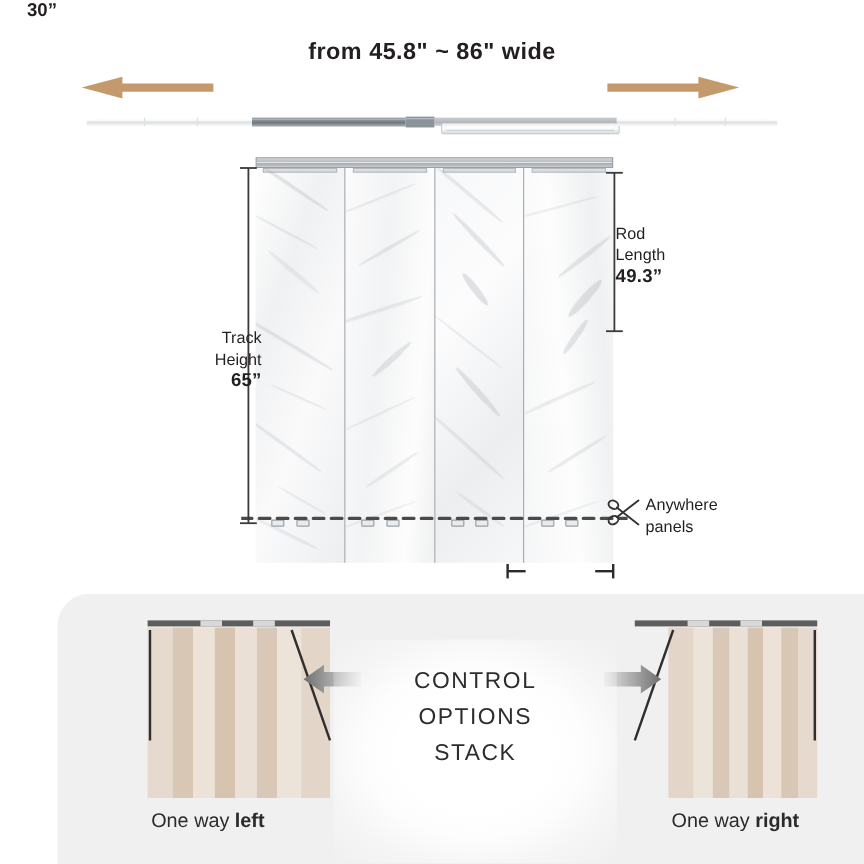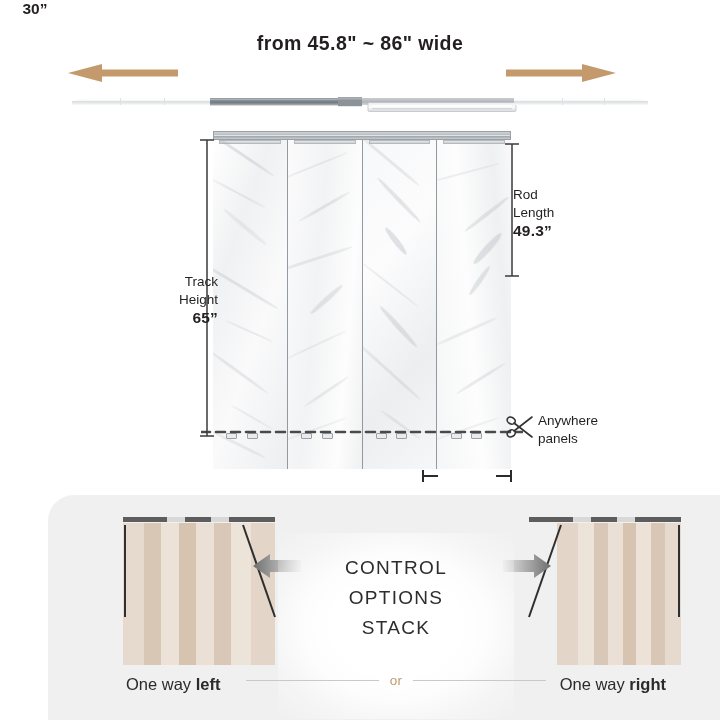--- a/index.html
+++ b/index.html
@@ -432,20 +432,15 @@
       <div>OPTIONS</div>
       <div>STACK</div>
     </div>
 
     <div class="caption cap-left">
       <span>One way </span><b>left</b>
     </div>
     <div class="caption cap-right">
       <span>One way </span><b>right</b>
     </div>
-    <div class="or-wrap">
-      <span class="or-line"></span>
-      <span class="or-text">or</span>
-      <span class="or-line"></span>
-    </div>
 
   </div>
 </div>
 
 </body></html>

